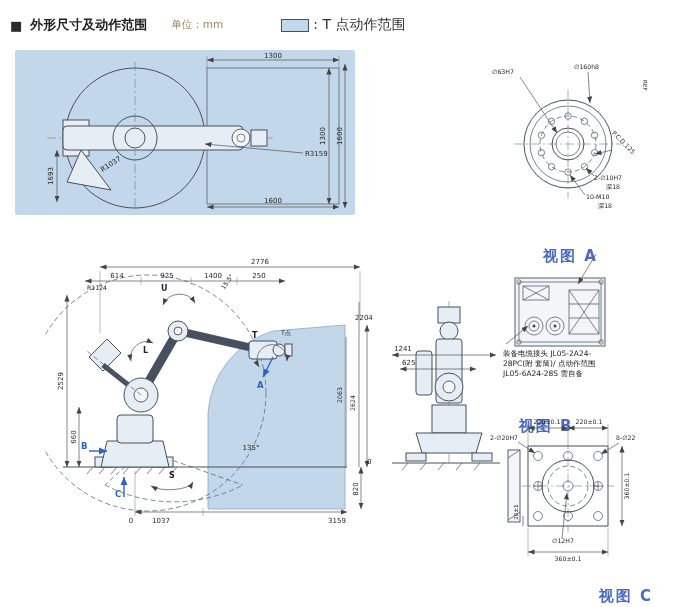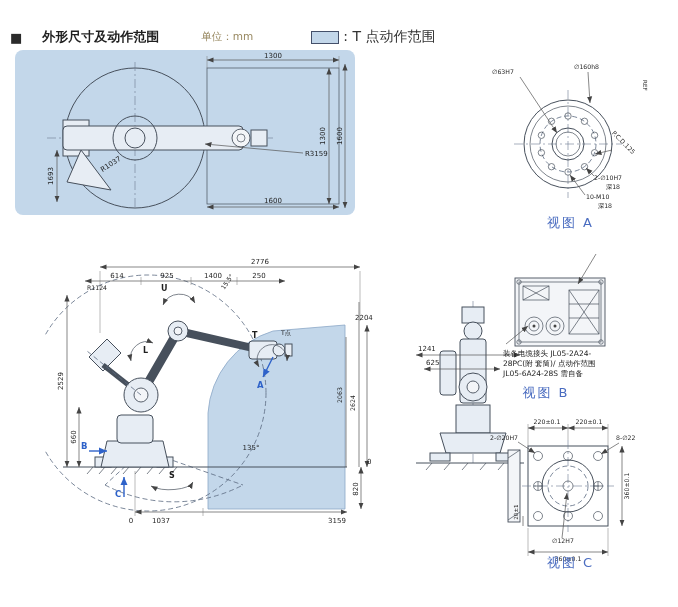--- a/index.html
+++ b/index.html
@@ -1,29 +1,29 @@
 <!DOCTYPE html>
 <html style="--range_fill: #c3d7ea; --panel_fill: #c3d7ea; --caption_blue: #4a6cc0; --axis_blue: #2e62c9;"><head>
 <meta charset="utf-8">
 <style>
   html,body{margin:0;padding:0;background:#fff;}
   .page{position:relative;width:678px;height:607px;background:#fff;overflow:hidden;
         font-family:"DejaVu Sans",sans-serif;color:#2b2b2b;}
   
   .hdr{position:absolute;left:10px;top:12px;display:flex;align-items:center;white-space:nowrap;}
   .hdr .marker{font-size:13px;color:#2b2b2b;margin-right:4px;}
-  .hdr .title{font-size:13px;font-weight:bold;color:#1f1f1f;margin:16px;}
-  .hdr .unit{font-size:10.5px;color:#97875f;margin-left:26px;}
+  .hdr .title{font-size:13px;font-weight:bold;color:#1f1f1f;margin:4px;}
+  .hdr .unit{font-size:10.5px;color:#97875f;margin-left:20px;}
   .hdr .swatch{width:26px;height:11px;background:var(--range_fill);border:1px solid #44506a;margin-left:58px;}
   .hdr .legend{font-size:14px;color:#333;margin-left:4px;}
   
   .panel{position:absolute;}
-  .blue-panel{background:var(--panel_fill);border-radius:8px;}
+  .blue-panel{background:var(--panel_fill);border-radius:2px;}
   .view-caption{position:absolute;text-align:center;color:var(--caption_blue);
-        font-size:13px;font-weight:normal;letter-spacing:2px;}
+        font-size:15px;font-weight:bold;letter-spacing:2px;margin-top:33px;}
   .note{position:absolute;font-size:7.5px;line-height:1.35;color:#222;}
   
   .ln{stroke:#47505c;stroke-width:1;fill:none;}
   .lnt{stroke:#47505c;stroke-width:.7;fill:none;}
   .part{fill:#e7edf4;stroke:#47505c;stroke-width:1;}
   .partw{fill:#f3f5f8;stroke:#47505c;stroke-width:.9;}
   .dash{stroke:#5a6a80;stroke-width:.8;fill:none;stroke-dasharray:5 3;}
   .cl{stroke:#6b7b90;stroke-width:.6;fill:none;stroke-dasharray:9 3 2 3;}
   .dimln{stroke:#555;stroke-width:.7;fill:none;}
   .ext{stroke:#777;stroke-width:.5;fill:none;}
@@ -214,21 +214,21 @@
         <line x1="90" y1="267" x2="302" y2="267" class="dimln" marker-start="url(#as)" marker-end="url(#ae)"></line>
         <line x1="90" y1="226" x2="90" y2="271" class="ext"></line>
         <line x1="158" y1="263" x2="158" y2="271" class="ext"></line>
         <text class="t7 tm" x="86" y="278">0</text>
         <text class="t7 tm" x="116" y="278">1037</text>
         <text class="t7 tm" x="292" y="278">3159</text>
       </g>
     </svg>
   </div>
 
-  <div class="panel" style="left:412px;top:295px;width:115px;height:205px;text-decoration:underline;">
+  <div class="panel" style="left:388px;top:295px;width:115px;height:205px;text-decoration:underline;">
     <svg width="115" height="205" viewBox="0 0 115 205">
       <g>
         <line x1="61" y1="6" x2="61" y2="168" class="cl"></line>
         <rect x="50" y="12" width="22" height="16" class="part"></rect>
         <circle cx="61" cy="36" r="9" class="part"></circle>
         <rect x="48" y="44" width="26" height="64" rx="3" class="part"></rect>
         <rect x="28" y="56" width="16" height="44" rx="3" class="part"></rect>
         <circle cx="61" cy="92" r="14" class="part"></circle>
         <circle cx="61" cy="92" r="6" class="partw"></circle>
         <rect x="44" y="110" width="34" height="28" class="part"></rect>
@@ -377,15 +377,15 @@
         <text class="t6" x="64" y="131">∅12H7</text>
         <line x1="74" y1="126" x2="79" y2="81" class="dimln" marker-end="url(#ae)"></line>
 
         <line x1="40" y1="140" x2="120" y2="140" class="dimln" marker-start="url(#as)" marker-end="url(#ae)"></line>
         <line x1="40" y1="116" x2="40" y2="144" class="ext"></line>
         <line x1="120" y1="116" x2="120" y2="144" class="ext"></line>
         <text class="t6 tm" x="80" y="149">360±0.1</text>
       </g>
     </svg>
   </div>
-  <div class="view-caption" style="left:488px;top:554px;width:165px;">视图 C</div>
+  <div class="view-caption" style="left:488px;top:554px;width:165px;text-align:right;">视图 C</div>
 
 </div>
 
 </body></html>

